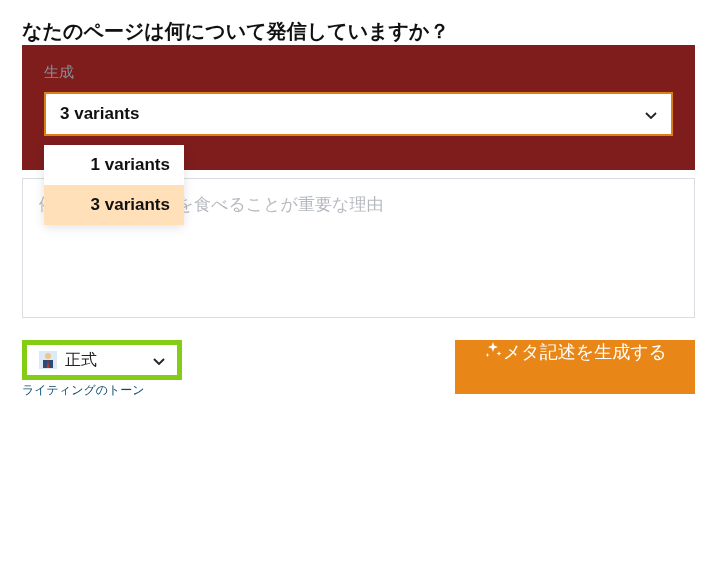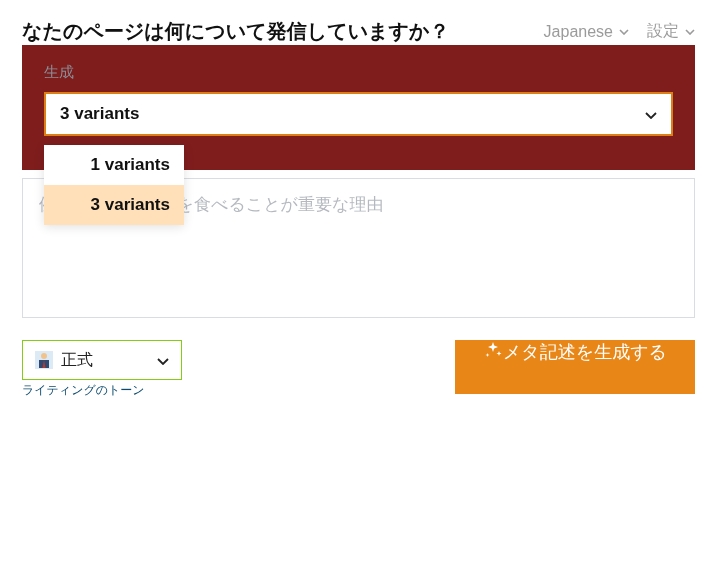--- a/index.html
+++ b/index.html
@@ -101,21 +101,21 @@
   }
 
   .bottom-row {
     margin-top: 22px;
     display: flex;
     justify-content: space-between;
     align-items: flex-start;
   }
   .tone-wrap { }
   .tone-select {
-    border: 1px solid #84cc16;
+    border: 5px solid #84cc16;
     background: #fff;
     height: 40px;
     width: 160px;
     display: flex;
     align-items: center;
     justify-content: space-between;
     padding: 0 12px;
     cursor: pointer;
   }
   .tone-left {
@@ -151,38 +151,20 @@
   }
   .gen-btn .spark { display: inline-flex; }
 </style>
 </head>
 <body>
 
 <div class="wrap">
 
   <div class="top-row">
     <div class="title">なたのページは何について発信していますか？</div>
-    <div class="top-controls">
-      <div class="drop-link">
-        <span>Japanese</span>
-        <span class="chev">
-          <svg width="10" height="6" viewBox="0 0 10 6">
-              <path d="M1 1l4 4 4-4" fill="none" stroke="#9b9b9b" stroke-width="1.6"></path>
-            </svg>
-        </span>
-      </div>
-      <div class="drop-link">
-        <span>設定</span>
-        <span class="chev">
-          <svg width="10" height="6" viewBox="0 0 10 6">
-              <path d="M1 1l4 4 4-4" fill="none" stroke="#9b9b9b" stroke-width="1.6"></path>
-            </svg>
-        </span>
-      </div>
-    </div>
   </div>
 
   <div class="panel">
     <div class="field-label">生成</div>
     <div class="select-box">
       <span class="val">3 variants</span>
       <span class="sel-chev">
         <svg width="12" height="7" viewBox="0 0 12 7">
             <path d="M1 1l5 5 5-5" fill="none" stroke="#222" stroke-width="1.8"></path>
           </svg>

